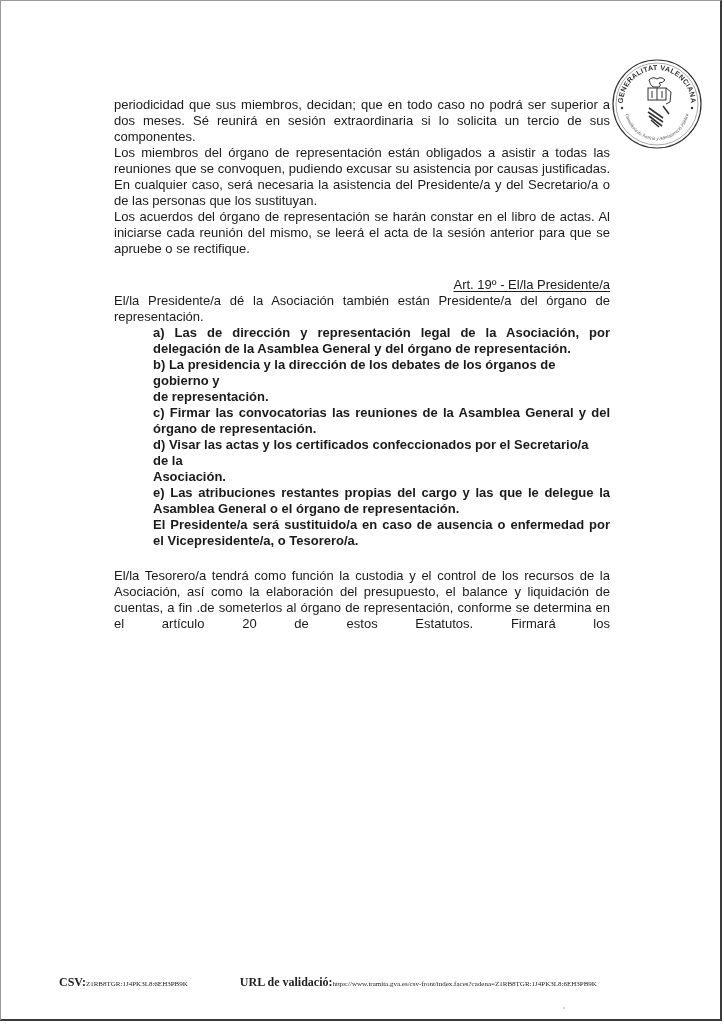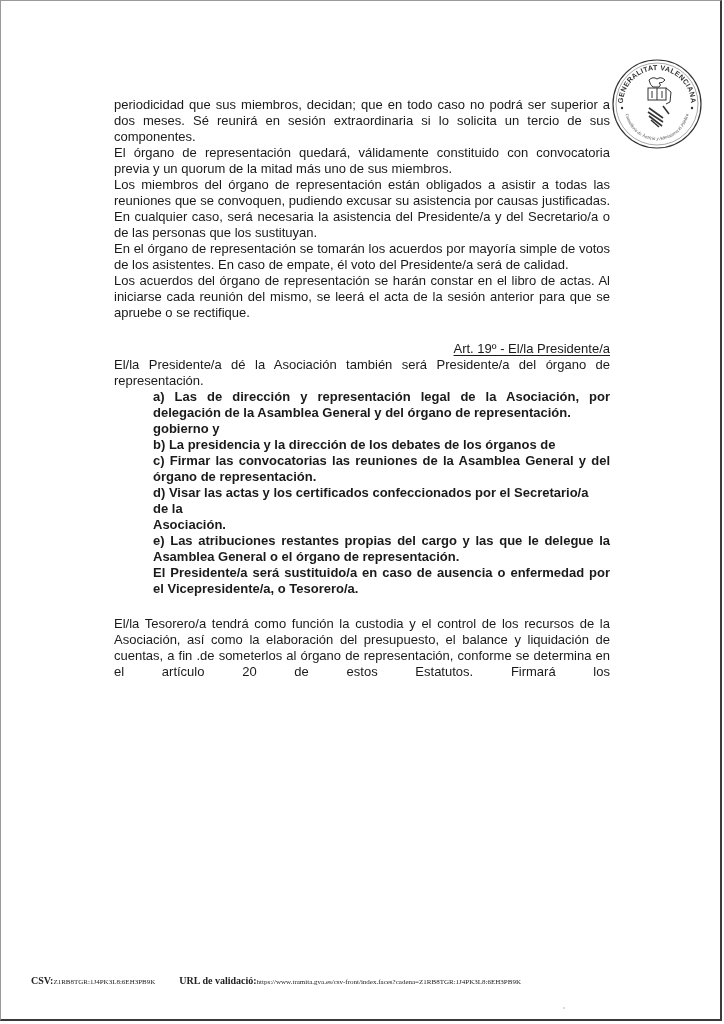--- a/index.html
+++ b/index.html
@@ -25,21 +25,21 @@
   .list { margin: 0; padding-left: 39px; }
   .list .p { text-align: justify; text-align-last: left; font-weight: bold; }
   .seal {
     position: absolute; left: 610px; top: 57px; width: 92px; height: 92px;
   }
   .footer {
     position: absolute; left: 30px; top: 974px; width: 680px;
     font-family: "Liberation Serif", serif; font-size: 7px; color: #222;
     white-space: nowrap;
   }
-  .footer b { font-size: 10px; font-weight: bold; }
+  .footer b { font-size: 12px; font-weight: bold; margin-left: 28px; }
   .footer .sep { display: inline-block; width: 24px; }
   .stray-dot { position: absolute; width: 2px; height: 2px; background: #ccc; border-radius: 1px; }
 </style>
 </head>
 <body>
 
 <div class="page">
 
   <div class="seal">
     <svg width="92" height="92" viewBox="0 0 92 92">
@@ -71,33 +71,32 @@
         <line x1="37" y1="54" x2="52" y2="64"></line>
         <line x1="38" y1="58" x2="51" y2="68"></line>
         <line x1="40" y1="62" x2="48" y2="69"></line>
         <line x1="52" y1="48" x2="58" y2="56"></line>
       </g>
     </svg>
   </div>
 
   <div class="body-text">
     <p class="p">periodicidad que sus miembros, decidan; que en todo caso no podrá ser superior a dos meses. Sé reunirá en sesión extraordinaria si lo solicita un tercio de sus componentes.</p>
-    <p class="p">El órgano de representación quedará, válidamente constituido con convocatoria previa y un quorum de la mitad más uno de sus miembros.</p>
     <p class="p">Los miembros del órgano de representación están obligados a asistir a todas las reuniones que se convoquen, pudiendo excusar su asistencia por causas justificadas. En cualquier caso, será necesaria la asistencia del Presidente/a y del Secretario/a o de las personas que los sustituyan.</p>
-    <p class="p">En el órgano de representación se tomarán los acuerdos por mayoría simple de votos de los asistentes. En caso de empate, él voto del Presidente/a será de calidad.</p>
     <p class="p">Los acuerdos del órgano de representación se harán constar en el libro de actas. Al iniciarse cada reunión del mismo, se leerá el acta de la sesión anterior para que se apruebe o se rectifique.</p>
 
     <div class="gap"></div>
 
     <p class="heading">Art. 19º - El/la Presidente/a</p>
-    <p class="p">El/la Presidente/a dé la Asociación también será Presidente/a del órgano de representación.</p>
+    <p class="p">El/la Presidente/a dé la Asociación también están Presidente/a del órgano de representación.</p>
     <div class="list">
       <p class="p">a) Las de dirección y representación legal de la Asociación, por delegación de la Asamblea General y del órgano de representación.</p>
+      <p class="p">b) La presidencia y la dirección de los debates de los órganos de</p>
       <p class="p tight">gobierno y</p>
-      <p class="p">b) La presidencia y la dirección de los debates de los órganos de</p>
+      <p class="p tight">de representación.</p>
       <p class="p tight">c) Firmar las convocatorias las reuniones de la Asamblea General y del órgano de representación.</p>
       <p class="p tight">d) Visar las actas y los certificados confeccionados por el Secretario/a</p>
       <p class="p tight">de la</p>
       <p class="p tight">Asociación.</p>
       <p class="p tight">e) Las atribuciones restantes propias del cargo y las que le delegue la Asamblea General o el órgano de representación.</p>
       <p class="p tight">El Presidente/a será sustituido/a en caso de ausencia o enfermedad por el Vicepresidente/a, o Tesorero/a.</p>
     </div>
 
     <div class="gap"></div>
 

